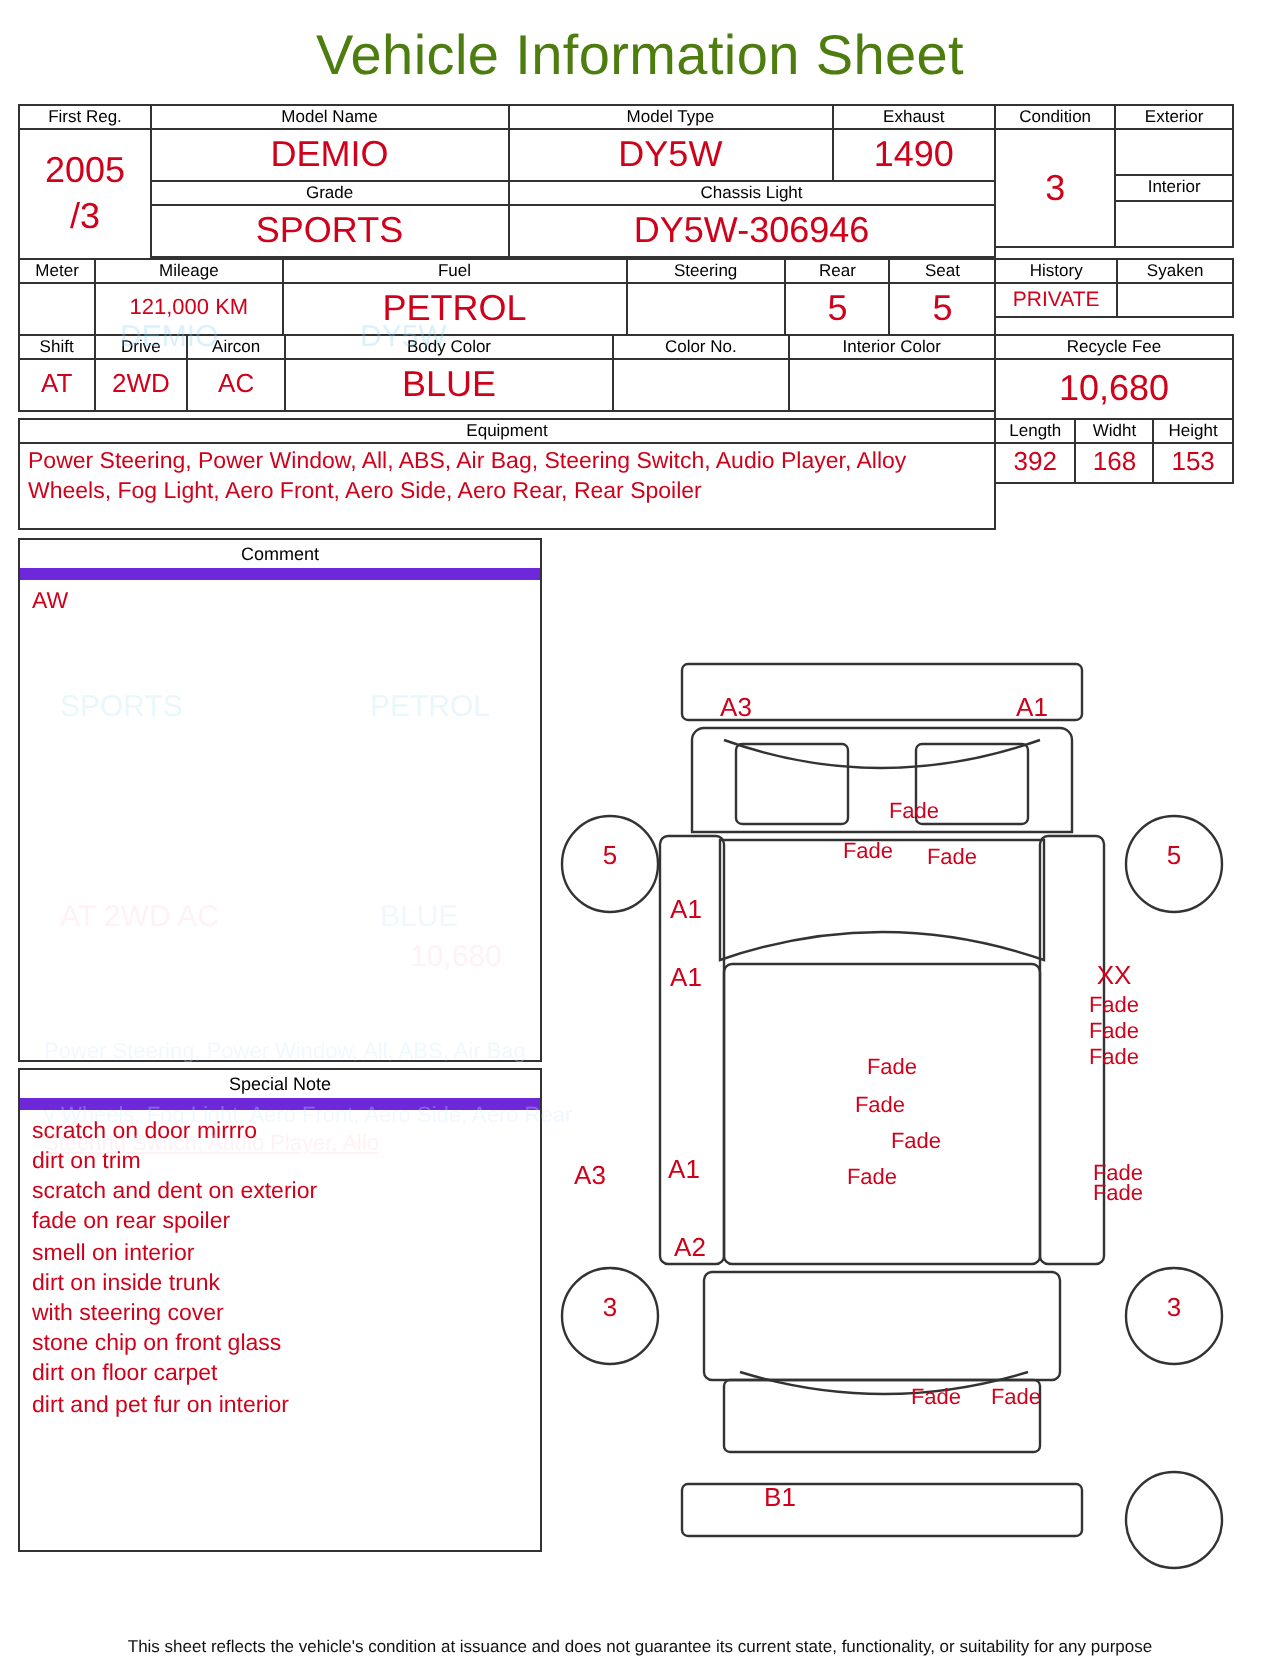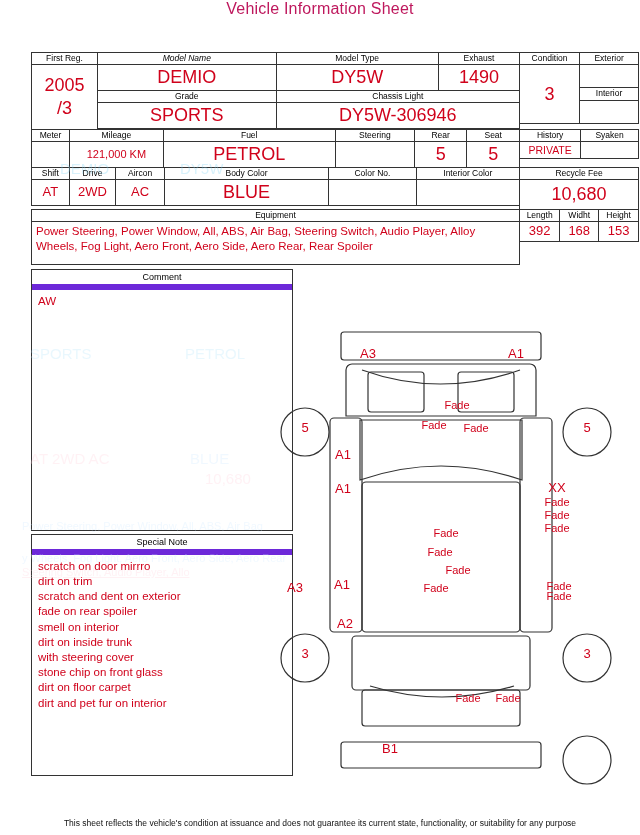--- a/index.html
+++ b/index.html
@@ -6,28 +6,29 @@
   body{
     width:640px;height:835px;
     background:#ffffff;
     font-family:"Liberation Sans", sans-serif;
     color:#000;
     position:relative;
     overflow:hidden;
   }
   .title{
     text-align:center;
-    font-size:16px;
-    color:#be185d;
+    font-size:28px;
+    color:#4d7c0f;
+    padding-top:12px;
     padding-bottom:8px;
     letter-spacing:.2px;
   }
   .sheet{
     position:absolute;
-    left:31px; top:52px;
+    left:9px; top:52px;
     width:608px;
   }
   table{border-collapse:collapse;}
   .lbl{
     font-size:8.5px;
     text-align:center;
     color:#000;
     padding:1px 2px;
     line-height:1.1;
   }
@@ -79,21 +80,21 @@
 <div class="title">Vehicle Information Sheet</div>
 
 <div class="sheet">
 
   <div class="topwrap">
 
     <table class="grid" style="width:489px;">
       <tbody>
           <tr>
         <td class="lbl" style="width:56px;">First Reg.</td>
-        <td class="lbl" style="width:160px;font-style:italic;">Model Name</td>
+        <td class="lbl" style="width:160px;">Model Name</td>
         <td class="lbl" style="width:145px;">Model Type</td>
         <td class="lbl" style="width:70px;">Exhaust</td>
       </tr>
       <tr>
         <td class="val lg" rowspan="4" style="line-height:1.25;">
           <div>2005</div>
           <div>/3</div>
         </td>
         <td class="val lg">DEMIO</td>
         <td class="val lg">DY5W</td>

